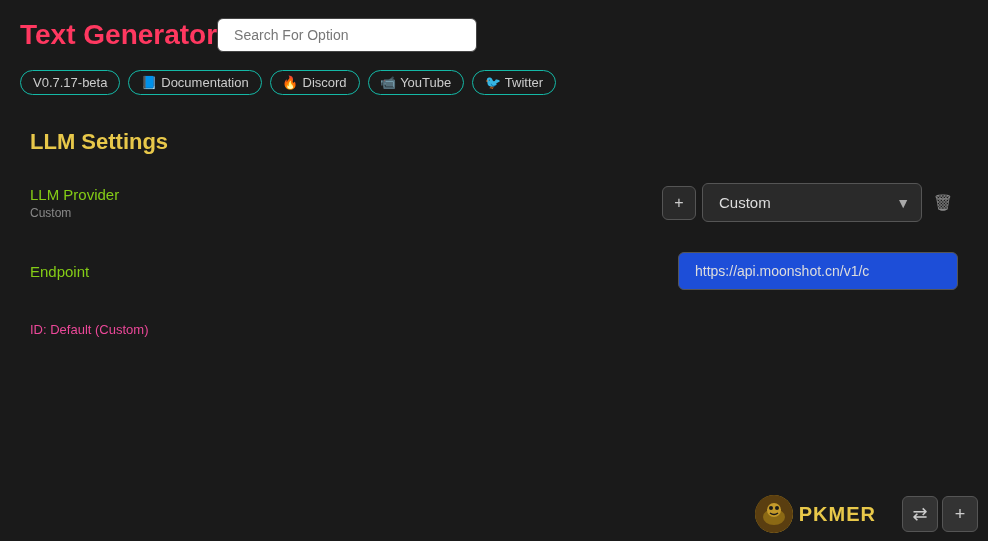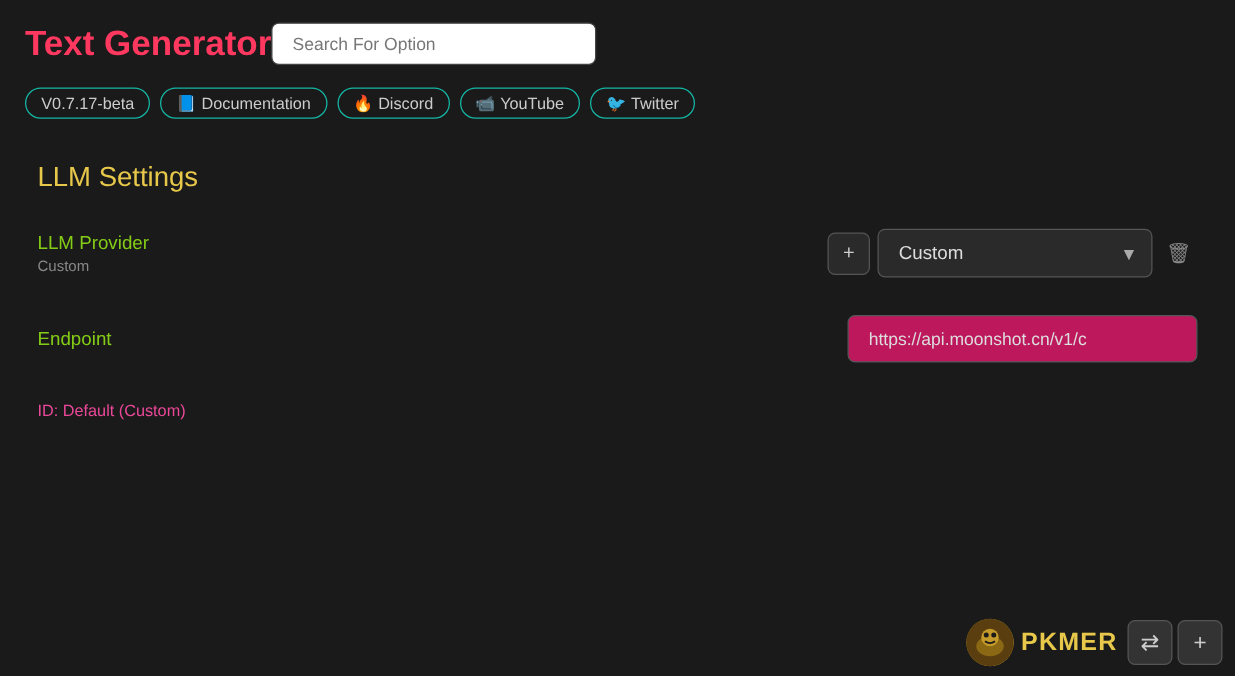--- a/index.html
+++ b/index.html
@@ -56,21 +56,21 @@
       background: transparent;
       white-space: nowrap;
     }
 
     .main-content {
       padding: 20px 30px;
     }
 
     .section-title {
       font-size: 22px;
-      font-weight: 400;
+      font-weight: 700;
       color: #e8c84a;
       margin-bottom: 28px;
     }
 
     .setting-row {
       display: flex;
       align-items: center;
       justify-content: space-between;
       margin-bottom: 30px;
     }
@@ -147,21 +147,21 @@
       height: 30px;
       display: flex;
       align-items: center;
       justify-content: center;
       cursor: pointer;
       font-size: 16px;
       border-radius: 4px;
     }
 
     .endpoint-input {
-      background: #be185d;
+      background: #1d4ed8;
       border: 1px solid #555;
       border-radius: 6px;
       color: #ddd;
       font-size: 14px;
       padding: 10px 16px;
       width: 280px;
       outline: none;
       margin-left: 36px;
     }
 
@@ -212,21 +212,21 @@
       display: flex;
       align-items: center;
       gap: 0;
       padding: 8px 10px;
     }
 
     .pkmer-logo {
       display: flex;
       align-items: center;
       gap: 6px;
-      margin-right: 4px;
+      margin-right: 22px;
     }
 
     .pkmer-avatar {
       width: 38px;
       height: 38px;
       border-radius: 50%;
       background: linear-gradient(135deg, #8b6914, #c49a2a);
       display: flex;
       align-items: center;
       justify-content: center;

